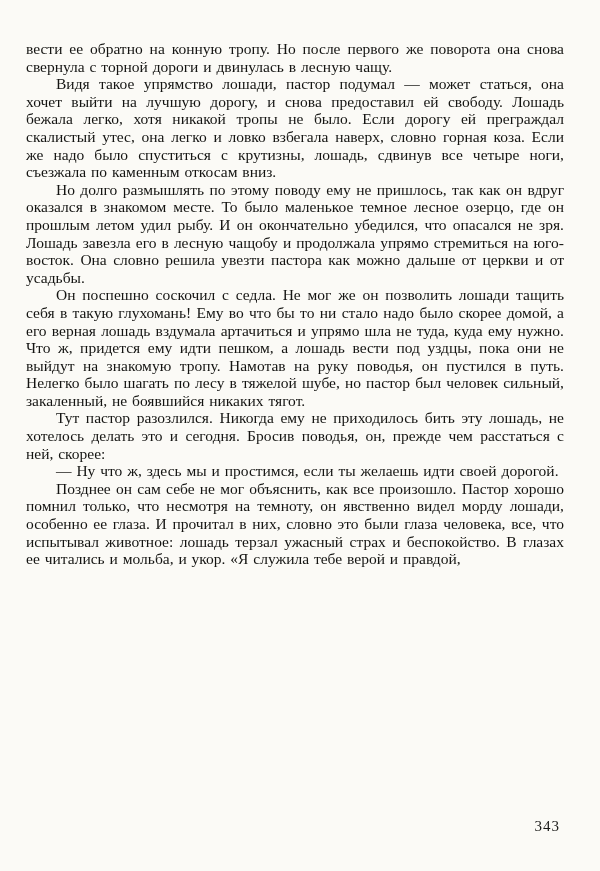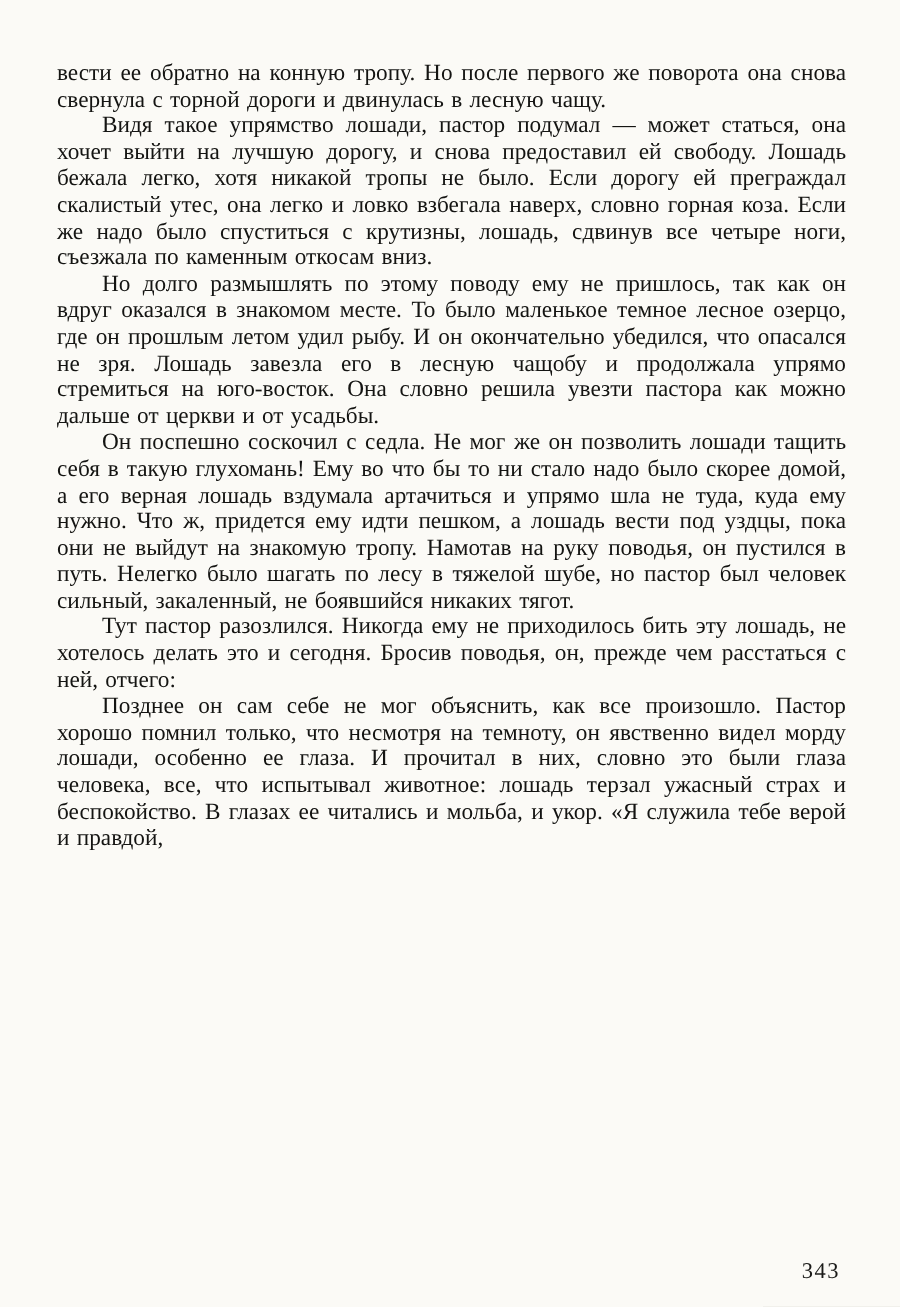--- a/index.html
+++ b/index.html
@@ -7,21 +7,21 @@
     padding: 0;
     background: #e9e7e2;
   }
   .page {
     position: relative;
     width: 600px;
     height: 871px;
     margin: 0 auto;
     background: #fbfaf6;
     box-sizing: border-box;
-    padding: 40px 36px 30px 38px;
+    padding: 40px 36px 30px 26px;
     overflow: hidden;
     font-family: "Liberation Serif", "DejaVu Serif", serif;
     color: #141412;
   }
   .text-block {
     width: 100%;
     font-size: 15.5px;
     line-height: 17.6px;
     text-align: justify;
   }
@@ -30,32 +30,33 @@
     padding: 0;
     text-indent: 30px;
     word-spacing: 1px;
   }
   .text-block p.continuation {
     text-indent: 0;
   }
   .page-number {
     position: absolute;
     right: 40px;
-    bottom: 14px;
+    bottom: 36px;
     font-size: 15px;
     letter-spacing: 1px;
     color: #1a1a18;
   }
 </style>
 </head>
 <body>
 
 <div class="page">
   <div class="text-block">
       <p class="continuation">вести ее обратно на конную тропу. Но после первого же поворота она снова свернула с торной дороги и двинулась в лесную чащу.</p>
       <p class="">Видя такое упрямство лошади, пастор подумал — может статься, она хочет выйти на лучшую дорогу, и снова предоставил ей свободу. Лошадь бежала легко, хотя никакой тропы не было. Если дорогу ей преграждал скалистый утес, она легко и ловко взбегала наверх, словно горная коза. Если же надо было спуститься с крутизны, лошадь, сдвинув все четыре ноги, съезжала по каменным откосам вниз.</p>
       <p class="">Но долго размышлять по этому поводу ему не пришлось, так как он вдруг оказался в знакомом месте. То было маленькое темное лесное озерцо, где он прошлым летом удил рыбу. И он окончательно убедился, что опасался не зря. Лошадь завезла его в лесную чащобу и продолжала упрямо стремиться на юго-восток. Она словно решила увезти пастора как можно дальше от церкви и от усадьбы.</p>
       <p class="">Он поспешно соскочил с седла. Не мог же он позволить лошади тащить себя в такую глухомань! Ему во что бы то ни стало надо было скорее домой, а его верная лошадь вздумала артачиться и упрямо шла не туда, куда ему нужно. Что ж, придется ему идти пешком, а лошадь вести под уздцы, пока они не выйдут на знакомую тропу. Намотав на руку поводья, он пустился в путь. Нелегко было шагать по лесу в тяжелой шубе, но пастор был человек сильный, закаленный, не боявшийся никаких тягот.</p>
-      <p class="">Тут пастор разозлился. Никогда ему не приходилось бить эту лошадь, не хотелось делать это и сегодня. Бросив поводья, он, прежде чем расстаться с ней, отчего:</p>
+      <p class="">Тут пастор разозлился. Никогда ему не приходилось бить эту лошадь, не хотелось делать это и сегодня. Бросив поводья, он, прежде чем расстаться с ней, скорее:</p>
+      <p class="">— Ну что ж, здесь мы и простимся, если ты желаешь идти своей дорогой.</p>
       <p class="">Позднее он сам себе не мог объяснить, как все произошло. Пастор хорошо помнил только, что несмотря на темноту, он явственно видел морду лошади, особенно ее глаза. И прочитал в них, словно это были глаза человека, все, что испытывал животное: лошадь терзал ужасный страх и беспокойство. В глазах ее читались и мольба, и укор. «Я служила тебе верой и правдой,</p>
     </div>
   <div class="page-number">343</div>
 </div>
 
 </body></html>

